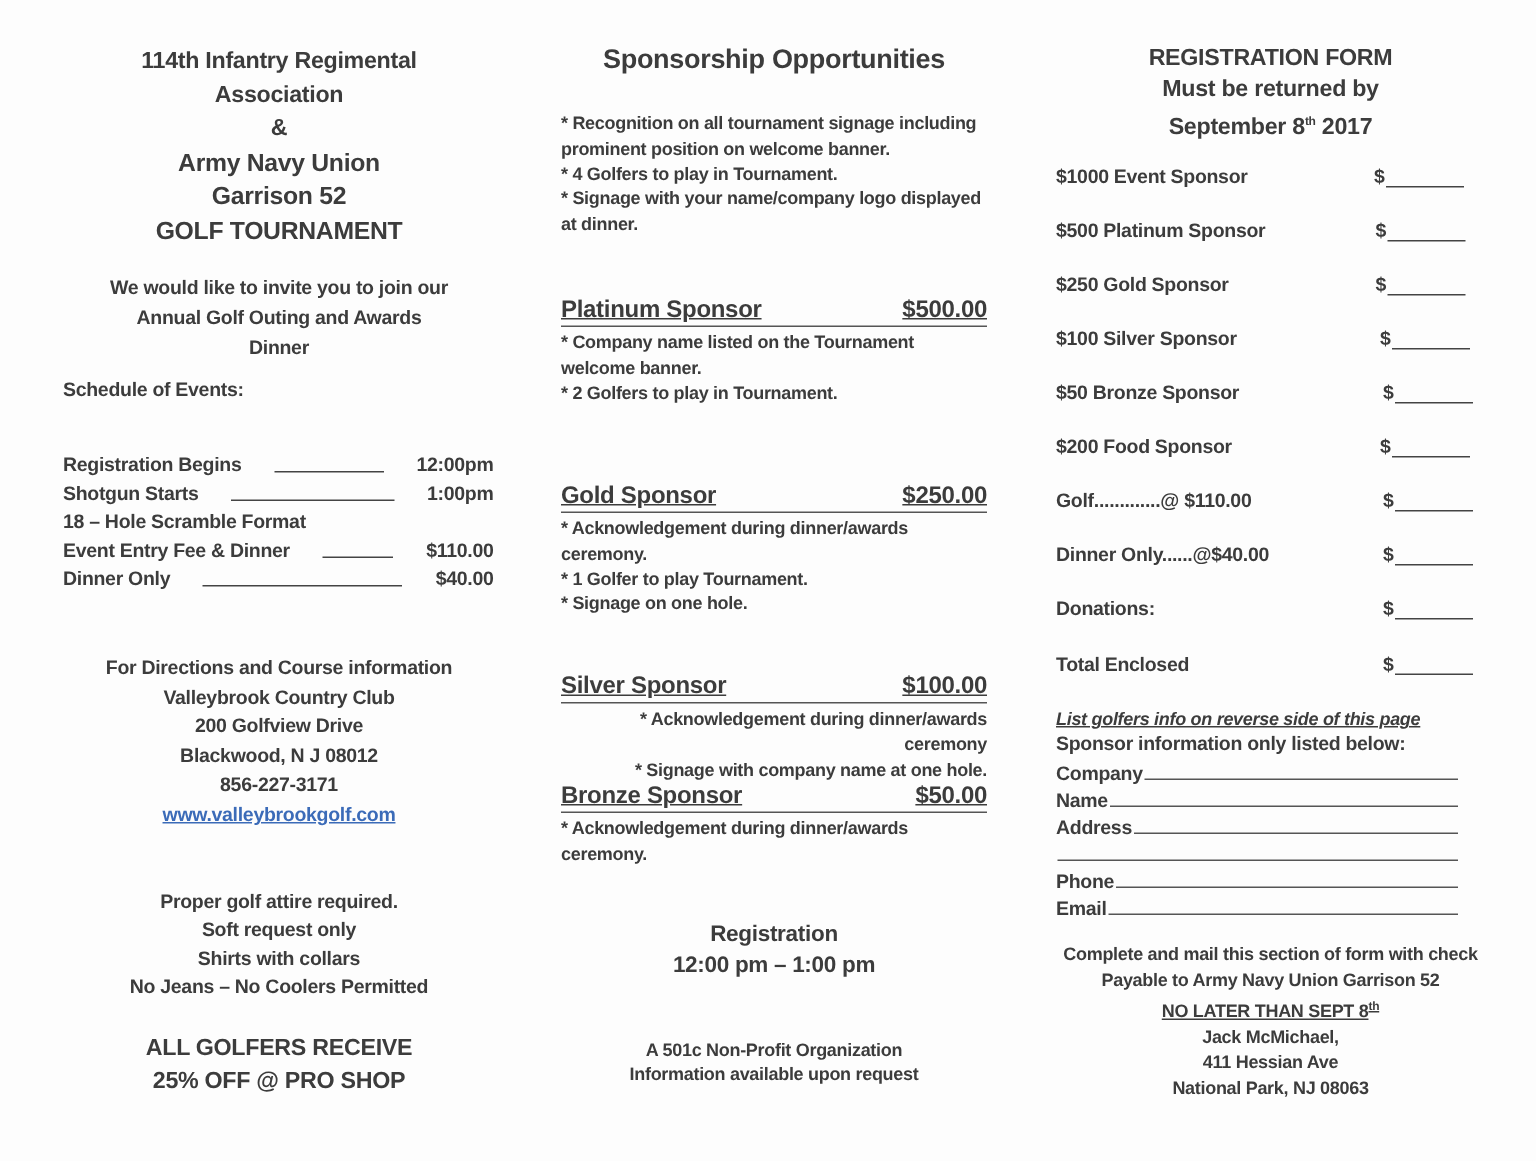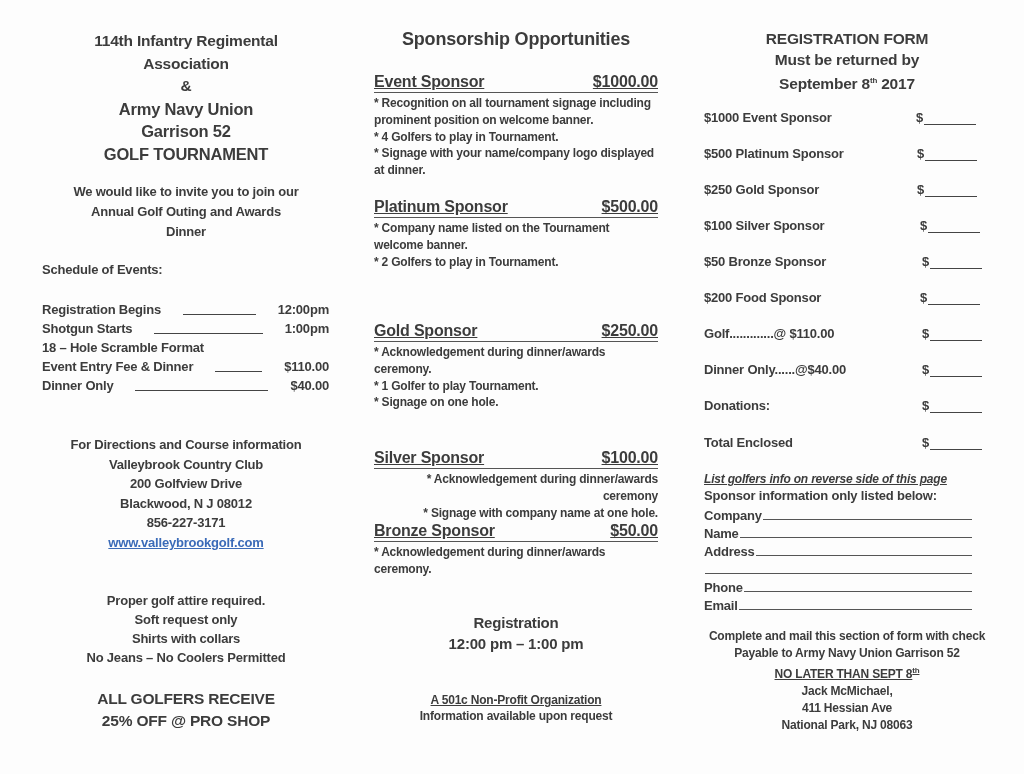--- a/index.html
+++ b/index.html
@@ -10,38 +10,38 @@
     }
     .col { position: absolute; top: 0; }
     #col1 { left: 38px; width: 296px; }
     #col2 { left: 372px; width: 288px; }
     #col3 { left: 702px; width: 290px; }
 
     
     .title-block { position: absolute; top: 30px; left: 0; width: 296px; text-align: center; font-size: 15.5px; line-height: 22.5px; }
     .title-block .line-big { font-size: 16.5px; }
     .invite { position: absolute; top: 182px; left: 0; width: 296px; text-align: center; font-size: 13px; line-height: 20px; }
-    .sched-title { position: absolute; top: 262px; left: 4px; font-size: 13px; }
+    .sched-title { position: absolute; top: 252px; left: 4px; font-size: 13px; }
     .sched { position: absolute; top: 300px; left: 4px; width: 287px; font-size: 13px; line-height: 19px; }
     .sched-row { display: flex; align-items: flex-end; white-space: nowrap; gap: 21px; }
     .sched-row .fill { flex: 1; border-bottom: 1.2px solid #444; margin: 0 1px 4px 1px; height: 1px; }
     .directions { position: absolute; top: 435px; left: 0; width: 296px; text-align: center; font-size: 13px; line-height: 19.6px; }
     .link { color: #3b6bb8; text-decoration: underline; text-align: right; }
     .attire { position: absolute; top: 591px; left: 0; width: 296px; text-align: center; font-size: 13px; line-height: 19px; }
     .allgolfers { position: absolute; top: 688px; left: 0; width: 296px; text-align: center; font-size: 15.5px; line-height: 22px; }
 
     
     .spons-title { position: absolute; top: 29px; left: 0; width: 288px; text-align: center; font-size: 18px; }
     .tier { position: absolute; left: 2px; width: 284px; }
     .tier-head { display: flex; justify-content: space-between; font-size: 16px; border-bottom: 1.5px solid #555; line-height: 19px; padding-bottom: 1px; }
     .tier-head span { text-decoration: underline; }
     .tier-body { font-size: 12px; line-height: 16.8px; margin-top: 2px; }
     .reg-time { position: absolute; top: 612px; left: 0; width: 288px; text-align: center; font-size: 15px; line-height: 21px; }
     .nonprofit { position: absolute; top: 692px; left: 0; width: 288px; text-align: center; font-size: 12px; line-height: 16px; }
-    .nonprofit .u { text-decoration: underline; }
+    .nonprofit .u { }
 
     
     .form-title { position: absolute; top: 28px; left: 0; width: 290px; text-align: center; font-size: 15.5px; line-height: 21px; }
     .form-title sup { font-size: 8px; }
     .form-rows { position: absolute; top: 110px; left: 2px; width: 288px; }
     .form-row { position: absolute; left: 0; width: 288px; height: 20px; font-size: 13px; }
     .form-row .lbl { position: absolute; left: 0; top: 0; }
     .form-row .amt { position: absolute; top: 0; display: flex; align-items: flex-end; }
     .form-row .amt .line { width: 52px; border-bottom: 1.2px solid #444; height: 13px; margin-left: 1px; }
     .reverse { position: absolute; top: 472px; left: 2px; font-size: 12px; font-style: italic; text-decoration: underline; }
@@ -119,24 +119,20 @@
   <div class="allgolfers">
     <div>ALL GOLFERS RECEIVE</div>
     <div>25% OFF @ PRO SHOP</div>
   </div>
 </div>
 
 <div id="col2" class="col">
   <div class="spons-title">Sponsorship Opportunities</div>
 
   <div class="tier" style="top:72px;">
-    <div class="tier-head">
-      <span>Event Sponsor</span>
-      <span>$1000.00</span>
-    </div>
     <div class="tier-body">
       <div>*   Recognition on all tournament signage including prominent position on welcome banner.</div>
       <div>*   4 Golfers to play in Tournament.</div>
       <div>*   Signage with your name/company logo displayed at dinner.</div>
     </div>
   </div>
 
   <div class="tier" style="top:197px;">
     <div class="tier-head">
       <span>Platinum Sponsor</span>

